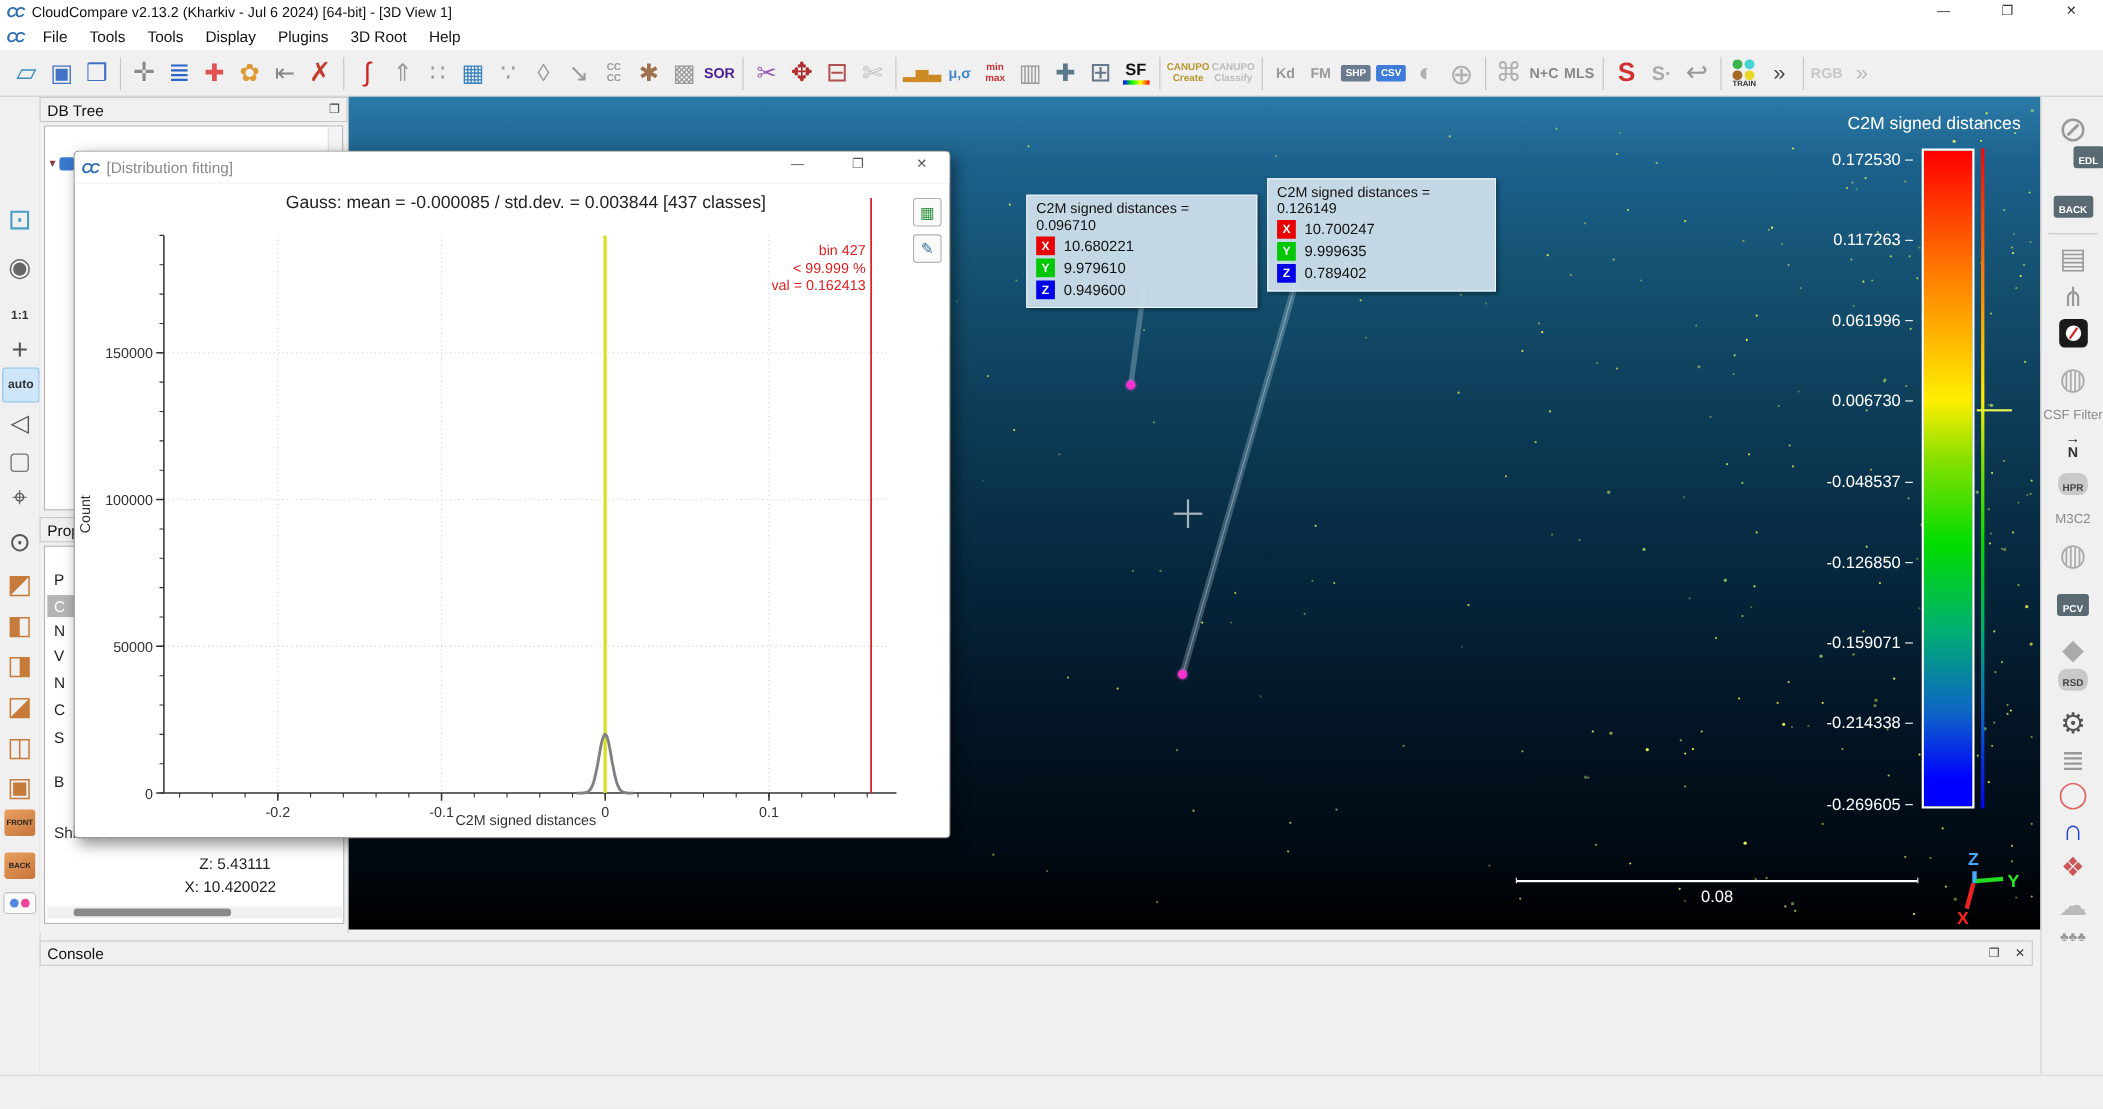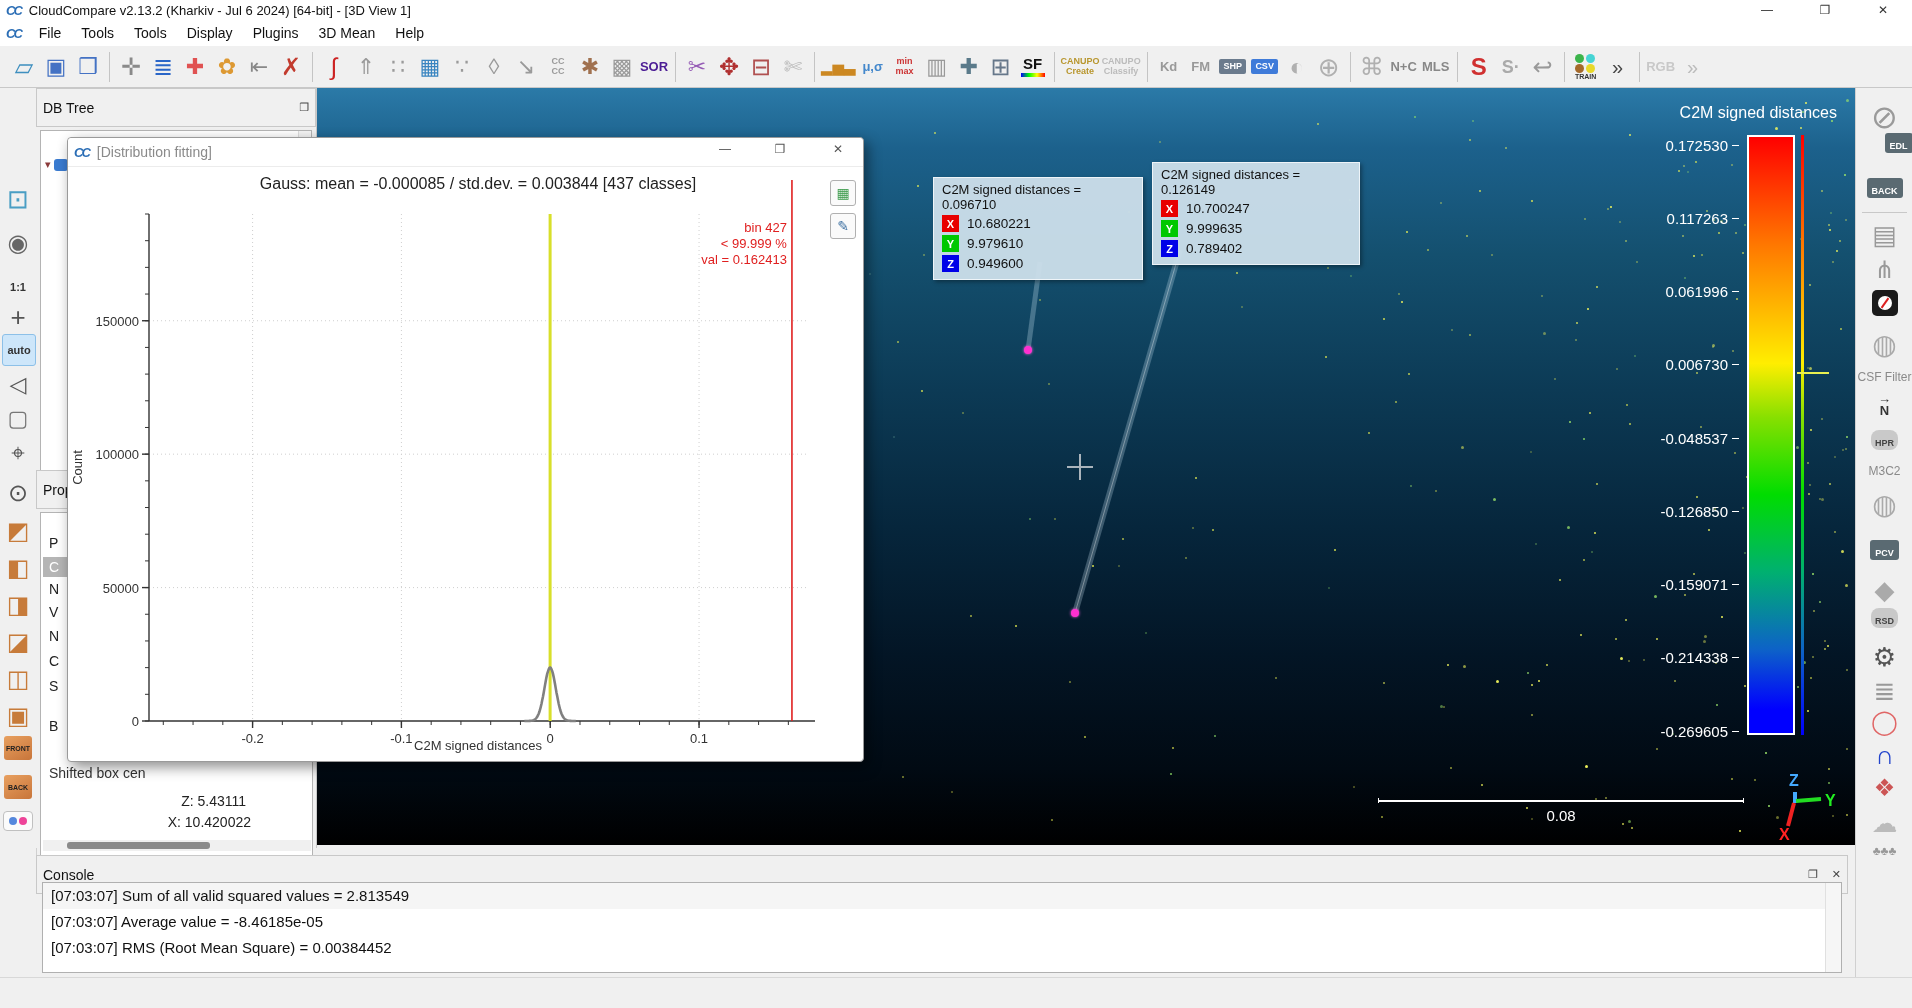--- a/index.html
+++ b/index.html
@@ -31,21 +31,21 @@
   .lt-item{position:absolute;left:2px;width:32px;height:30px;display:flex;align-items:center;justify-content:center;border-radius:3px;}
   .lt-txt{font-size:11px;font-weight:bold;color:#333;}
   .lt-active{background:#cde6fa;border:1px solid #8cc0e8;}
   .lt-cube{width:28px;height:24px;background:linear-gradient(150deg,#e8a060,#c8753a);border-radius:3px;
            display:flex;align-items:center;justify-content:center;font-size:7px;font-weight:bold;color:#222;}
   .lt-dots{width:28px;height:18px;background:#fbfbfb;border:1px solid #c0c0c0;border-radius:4px;
            display:flex;align-items:center;justify-content:center;gap:2px;}
   .lt-dots i{width:8px;height:8px;border-radius:50%;display:block;}
   
   .dock{position:absolute;left:36px;top:88px;width:281px;height:760px;background:#f0f0f0;border-right:1px solid #c8c8c8;box-sizing:border-box;}
-  .panel-header{height:39px;background:#f0f0f0;border:1px solid #c8c8c8;display:flex;align-items:center;
+  .panel-header{height:23px;background:#f0f0f0;border:1px solid #c8c8c8;display:flex;align-items:center;
                 font-size:14px;padding:0 6px;box-sizing:border-box;}
   .panel-float{margin-left:auto;font-size:11px;color:#444;}
   .panel-body{background:#fff;border:1px solid #b4b4b4;margin:3px 4px;position:relative;overflow:hidden;}
   #dbtree-body{height:348px;}
   .tree-row{position:absolute;left:4px;top:26px;display:flex;align-items:center;font-size:13.5px;white-space:nowrap;}
   .tree-arrow{color:#8b3a3a;font-size:11px;margin-right:3px;}
   .tree-ico1{width:14px;height:12px;background:#3a7bd0;border-radius:3px;margin-right:3px;}
   .tree-ico2{color:#e0a030;font-size:12px;margin-right:5px;}
   .tree-scroll{position:absolute;right:0;top:0;width:12px;height:100%;background:#f4f4f4;border-left:1px solid #ddd;}
   #props-panel{position:absolute;left:0;top:382px;width:281px;}
@@ -121,21 +121,21 @@
     <span>CloudCompare v2.13.2 (Kharkiv - Jul  6 2024) [64-bit] - [3D View 1]</span>
     <div class="win-controls">
       <span class="win-btn">—</span>
       <span class="win-btn">❐</span>
       <span class="win-btn">✕</span>
     </div>
   </div>
 
   <div class="menubar">
     <span class="cc-logo">CC</span>
-    <span id="menu-items"><span class="menu-item">File</span><span class="menu-item">Tools</span><span class="menu-item">Tools</span><span class="menu-item">Display</span><span class="menu-item">Plugins</span><span class="menu-item">3D Mean</span><span class="menu-item">Help</span></span>
+    <span id="menu-items"><span class="menu-item">File</span><span class="menu-item">Tools</span><span class="menu-item">Tools</span><span class="menu-item">Display</span><span class="menu-item">Plugins</span><span class="menu-item">3D Root</span><span class="menu-item">Help</span></span>
   </div>
 
   <div class="toolbar" id="main-toolbar">
       <div class="tb-item">
         <span style="color: rgb(63, 143, 191); font-size: 24px;">▱</span>
       </div>
       <div class="tb-item">
         <span style="color: rgb(68, 114, 196); font-size: 22px;">▣</span>
       </div>
       <div class="tb-item">
@@ -932,22 +932,16 @@
     <span class="export-btn" style="top:42px;color:#3a9a4a;">▦</span>
     <span class="export-btn" style="top:75px;color:#3a6ea0;">✎</span>
   </div>
 
   <div class="console">
     <div class="panel-header">
       <span>Console</span>
       <span class="panel-float" style="margin-right:14px;margin-left:auto;">❐</span>
       <span class="panel-float" style="margin-left:0;">✕</span>
     </div>
-    <div class="console-log" id="console-log">
-      <div class="log-scroll"></div>
-    <div class="log-line">[07:03:07] Sum of all valid squared values = 2.813549</div>
-        <div class="log-line">[07:03:07] Average value = -8.46185e-05</div>
-        <div class="log-line">[07:03:07] RMS (Root Mean Square) = 0.00384452</div>
-      </div>
   </div>
 
   <div class="statusbar"></div>
 </div>
 
 </body></html>

